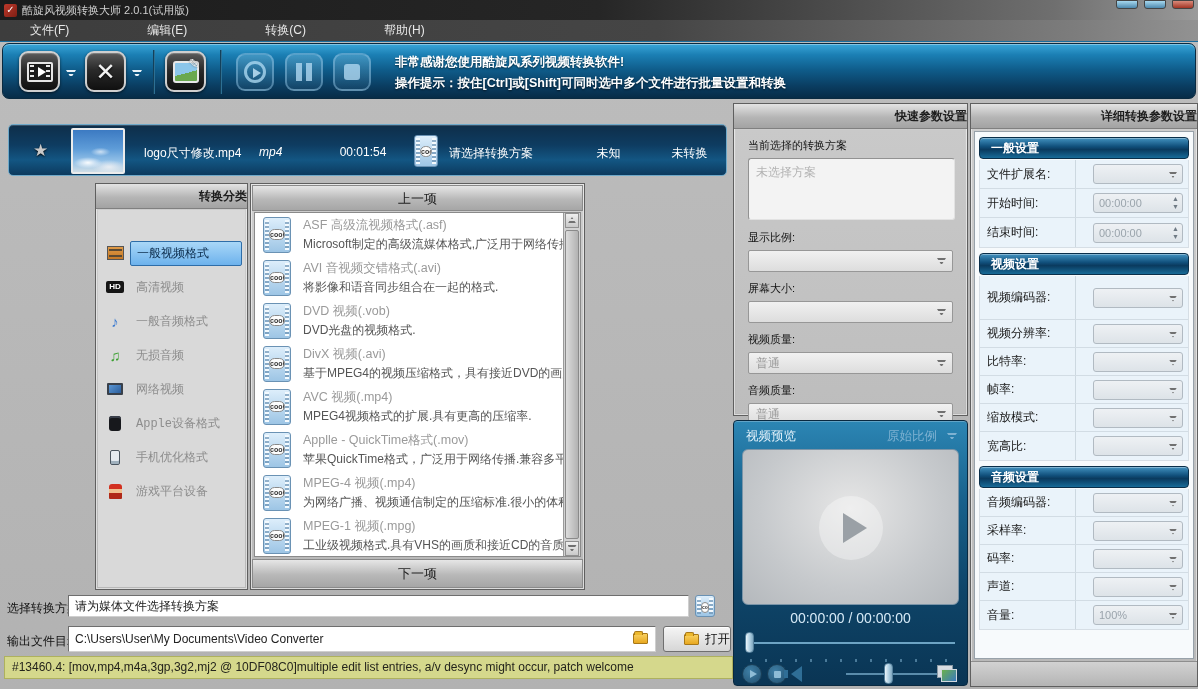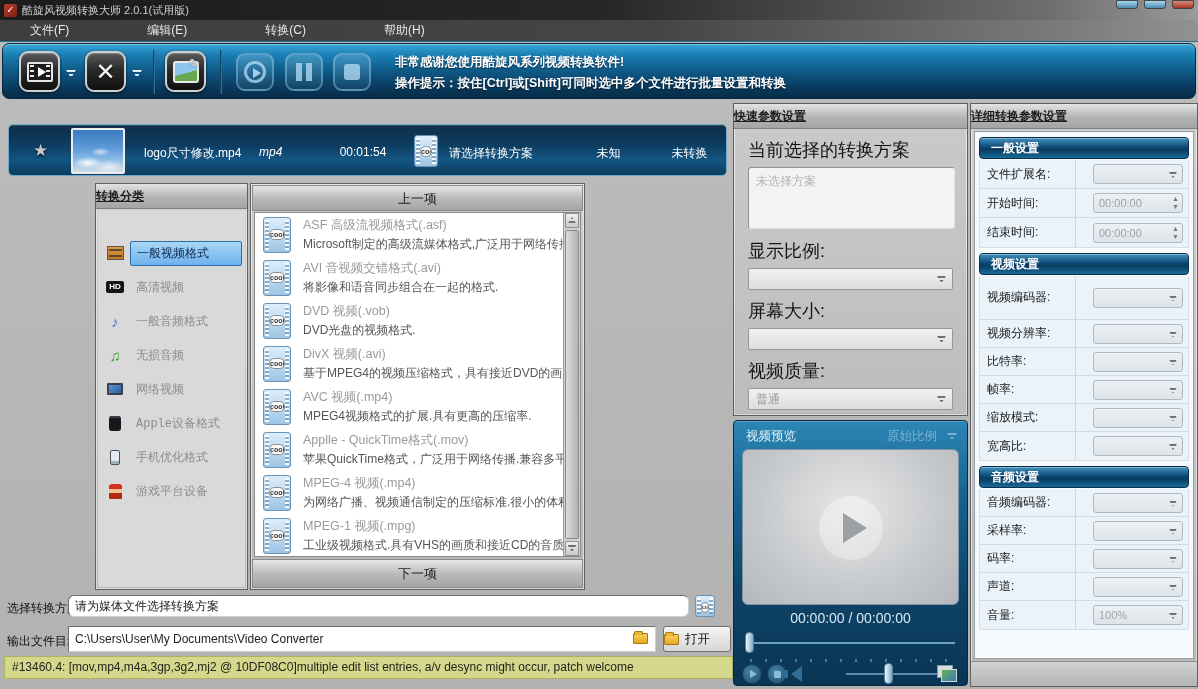--- a/index.html
+++ b/index.html
@@ -79,21 +79,21 @@
   .coolv::before,.coolv::after { content:""; position:absolute; top:2px; bottom:2px; width:4px;
     background:repeating-linear-gradient(180deg,#f4fafe 0 2px,rgba(90,130,165,.55) 2px 4px); }
   .coolv::before { left:1px; } .coolv::after { right:1px; }
   .coolv .tag { position:absolute; left:5px; right:5px; top:32%; height:11px; background:#fdfdfd; border:1px solid #8a8a8a;
     border-radius:6px; font-size:7px; color:#333; font-weight:bold; text-align:center; line-height:9px; overflow:hidden; }
   .coolv-row { position:absolute; left:405px; top:10px; width:24px; height:32px; }
 
   
   .gpanel { position:absolute; background:linear-gradient(180deg,#cecece,#b8b8b8); border:1px solid #5f5f5f; box-shadow:0 0 0 1px rgba(255,255,255,.5) inset; }
   .gpanel-head { height:25px; background:linear-gradient(180deg,#e3e3e3,#b5b5b5 55%,#a3a3a3); border-bottom:1px solid #808080;
-    font-size:12px; font-weight:bold; color:#1d1d1d; text-align:left; line-height:24px;text-decoration:underline; }
+    font-size:12px; font-weight:bold; color:#1d1d1d; text-align:right; line-height:24px; }
 
   
   .cat-body { position:absolute; left:2px; right:2px; top:26px; bottom:2px; background:#d9d9d9; }
   .cat-item { display:flex; align-items:center; height:34px; padding-left:8px; cursor:default; }
   .cat-ic { width:18px; height:18px; margin-right:6px; display:flex; align-items:center; justify-content:center; flex:0 0 18px; }
   .cat-label { font-size:12px; color:#8d8d8d; padding:3px 6px; flex:1; margin-right:3px;font-family:Liberation Mono, monospace; }
   .cat-item.sel .cat-label { background:linear-gradient(180deg,#a9d7f8,#6db2ec); border:1px solid #2e6da8; border-radius:2px; color:#0c2c4c; }
   .ic-film { width:17px; height:14px; background:linear-gradient(180deg,#e09a46,#c47826); border:1px solid #555; position:relative; }
   .ic-film::before,.ic-film::after { content:""; position:absolute; left:1px; right:1px; height:2px; background:#5a4a34; }
   .ic-film::before { top:2px; } .ic-film::after { bottom:2px; }
@@ -115,21 +115,21 @@
   .fmt-title { position:absolute; left:48px; top:4px; font-size:12.5px; color:#9a9a9a; white-space:nowrap; }
   .fmt-desc  { position:absolute; left:48px; top:23px; font-size:12px; color:#555; white-space:nowrap; }
   .fscroll { position:absolute; right:0; top:0; bottom:0; width:17px; background:#d2d2d2; border-left:1px solid #9a9a9a; }
   .fs-arrow { position:absolute; left:1px; width:14px; height:15px; background:linear-gradient(180deg,#efefef,#c9c9c9); border:1px solid #909090; }
   .fs-thumb { position:absolute; left:1px; width:14px; top:17px; bottom:17px; background:linear-gradient(90deg,#dcdcdc,#b2b2b2); border:1px solid #8a8a8a; border-radius:2px; }
   .stripe-up { width:9px; height:7px; margin:3px auto; background:repeating-linear-gradient(180deg,#707070 0 2px,transparent 2px 4px); clip-path:polygon(50% 0,100% 100%,0 100%); }
   .stripe-dn { width:9px; height:7px; margin:3px auto; background:repeating-linear-gradient(180deg,#707070 0 2px,transparent 2px 4px); clip-path:polygon(0 0,100% 0,50% 100%); }
 
   
   .qp-body { position:absolute; left:2px; right:2px; top:26px; bottom:2px; background:linear-gradient(180deg,#c9c9c9,#bdbdbd); padding:8px 12px; }
-  .qp-label { font-size:18px; color:#141414; margin-bottom:5px; }
+  .qp-label { font-size:11px; color:#141414; margin-bottom:5px; }
   .qp-planbox { width:207px; height:62px; background:#f3f3f3; border:1px solid #929292; border-right-color:#e2e2e2; border-bottom-color:#e2e2e2;
     border-radius:3px; font-size:12px; color:#b3b3b3; padding:5px 7px; margin-bottom:10px; }
   .dd { position:relative; height:22px; background:linear-gradient(180deg,#f1f1f1,#ddddDD); border:1px solid #979797; border-radius:2px;
     font-size:12px; color:#9a9a9a; line-height:20px; padding-left:7px; margin-bottom:9px; }
   .dd .stripe-dn { position:absolute; right:6px; top:7px; margin:0; }
 
   
   .pv { position:absolute; left:733px; top:420px; width:235px; height:266px; border-radius:4px;
     background:linear-gradient(180deg,#2c86b4 0%,#17618c 30%,#0e4468 65%,#0a3554 100%);
     border:1px solid #092940; box-shadow:inset 0 1px 0 rgba(255,255,255,.25); }
@@ -180,21 +180,21 @@
   .dp-foot { position:absolute; left:0; right:0; bottom:0; height:25px; background:linear-gradient(180deg,#d2d2d2,#b4b4b4); border-top:1px solid #8e8e8e; }
 
   
   .b-label { position:absolute; font-size:12px; color:#111; }
   .b-input { position:absolute; background:#fff; border:1px solid #6e6e6e; border-right-color:#cfcfcf; border-bottom-color:#cfcfcf;
     font-size:12px; color:#222; line-height:20px; padding-left:6px; white-space:nowrap; overflow:hidden; }
   .mini-film { position:absolute; width:20px; height:22px; }
   .folder { width:15px; height:11px; background:linear-gradient(#f8d060,#e8a820); border:1px solid #a87818; border-radius:1px; position:relative; }
   .folder::before { content:""; position:absolute; top:-3px; left:0; width:7px; height:3px; background:#edb92e; border:1px solid #a87818; border-bottom:none; border-radius:2px 2px 0 0; }
   .open-btn { position:absolute; left:663px; top:626px; width:68px; height:26px; border:1px solid #6f6f6f; border-radius:3px;
-    background:linear-gradient(180deg,#f5f5f5,#d6d6d6); display:flex; align-items:center; justify-content:flex-start; gap:6px;
+    background:linear-gradient(180deg,#f5f5f5,#d6d6d6); display:flex; align-items:center; justify-content:flex-end; gap:6px;
     font-size:12.5px; color:#111; box-shadow:inset 0 1px 0 #fff; }
   .statusbar { position:absolute; left:4px; top:656px; width:729px; height:23px; background:#d5d88c; border:1px solid #aeb15e;
     font-size:12px; color:#24241c; line-height:21px; padding-left:7px; white-space:nowrap; overflow:hidden; }
 </style>
 </head>
 <body>
 
 <div class="app">
 
   <div class="titlebar">
@@ -532,21 +532,21 @@
           <span class="dp-ctl-wrap">
               <span class="dd-sm"><span>100%</span><span class="stripe-dn"></span></span>
             </span>
         </div>
       </div>
     </div>
     <div class="dp-foot"></div>
   </div>
 
   <div class="b-label" style="left:7px; top:600px;">选择转换方案:</div>
-  <div class="b-input" style="left:68px; top:595px; width:621px; height:22px;border-radius:6px;">请为媒体文件选择转换方案</div>
+  <div class="b-input" style="left:68px; top:595px; width:621px; height:22px;">请为媒体文件选择转换方案</div>
   <div class="coolv mini-film" style="left:695px; top:595px;">
       <div class="tag" style="font-size:5px; top:28%">coolv</div>
     </div>
 
   <div class="b-label" style="left:7px; top:633px;">输出文件目录:</div>
   <div class="b-input" style="left:68px; top:626px; width:588px; height:26px; line-height:24px;">C:\Users\User\My Documents\Video Converter</div>
   <div class="folder" style="position:absolute; left:633px; top:633px;"></div>
   <div class="open-btn">
     <span class="folder"></span>
     <span>打开</span>

